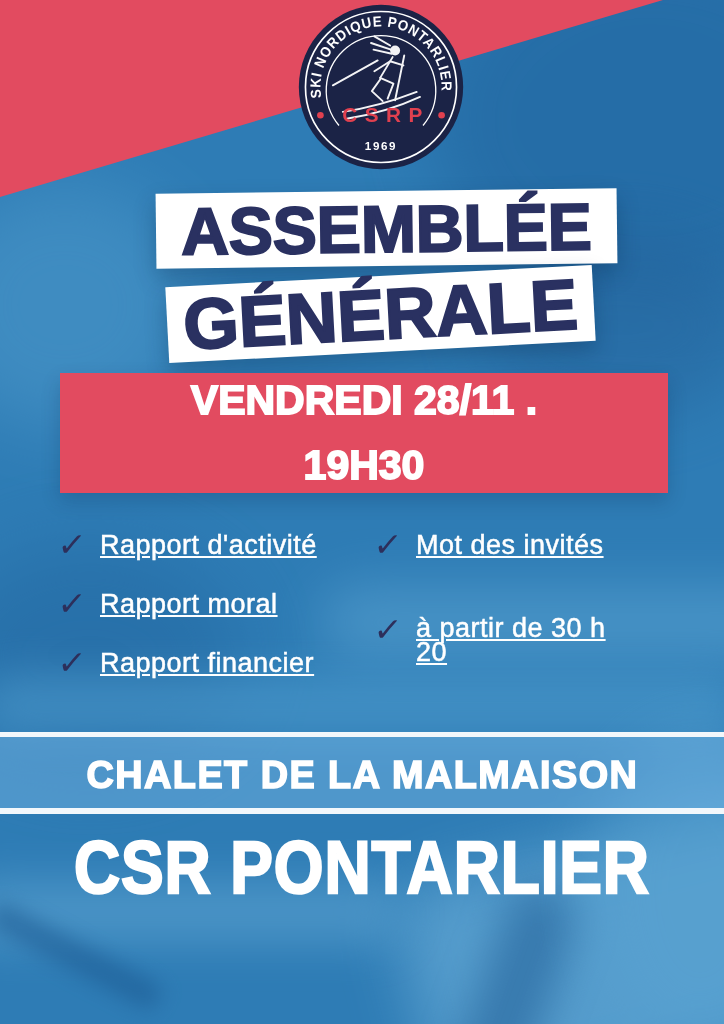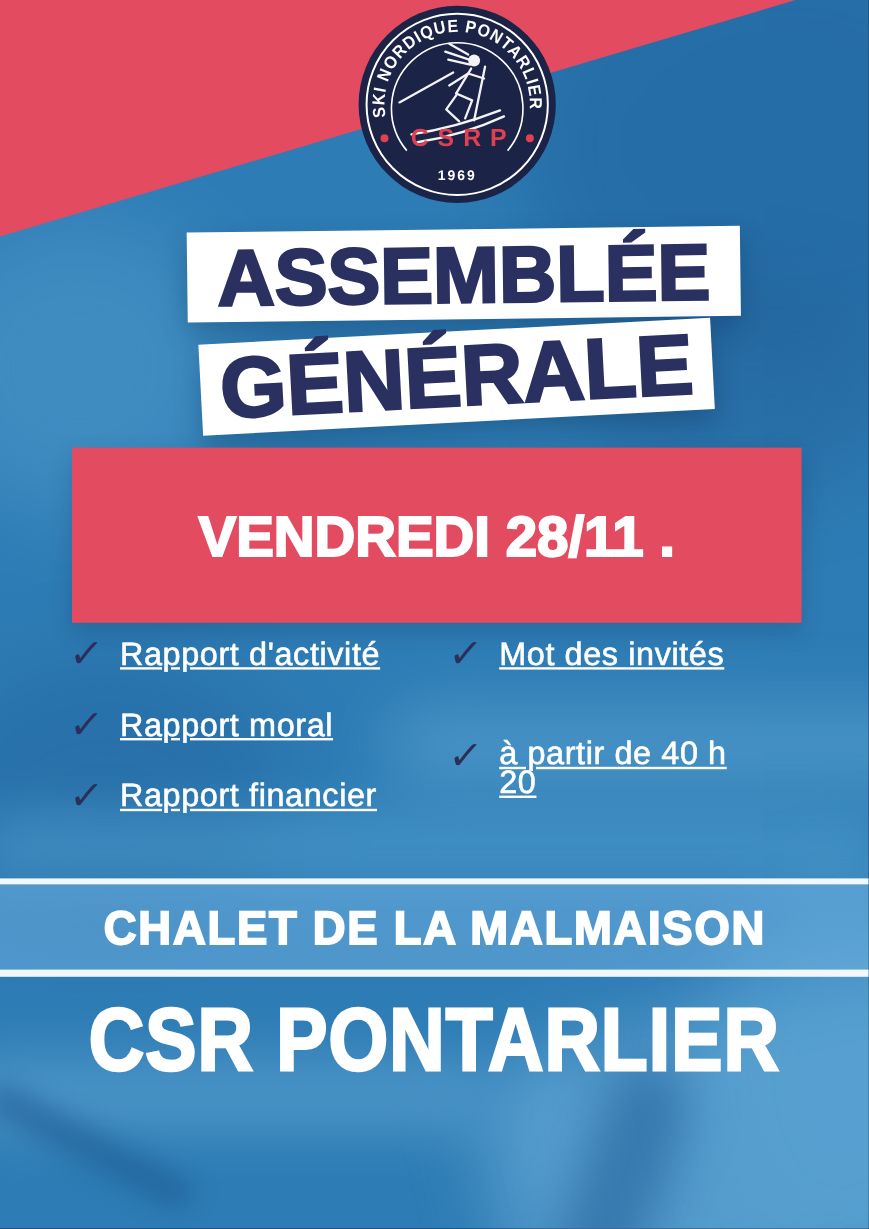--- a/index.html
+++ b/index.html
@@ -41,25 +41,25 @@
   .title-box-1{left:156px;top:191px;width:461px;height:75px;transform:rotate(-0.7deg);}
   .title-box-2{left:167px;top:276px;width:427px;height:76px;transform:rotate(-3deg);}
   .title-text{
     color:#2a3161;font-weight:bold;-webkit-text-stroke:2.2px #2a3161;
     letter-spacing:0;white-space:nowrap;line-height:1;
   }
   .title-box-1 .title-text{font-size:66px;}
   .title-box-2 .title-text{font-size:71px;}
   
   .date-banner{
-    position:absolute;left:60px;top:373px;width:608px;height:146px;z-index:4;
+    position:absolute;left:60px;top:373px;width:608px;height:120px;z-index:4;
     background:#e24b60;box-shadow:0 8px 18px rgba(8,35,70,.2);
     display:flex;flex-direction:column;align-items:center;justify-content:center;
     color:#ffffff;font-weight:bold;-webkit-text-stroke:1.8px #ffffff;
-    font-size:47px;line-height:45px;text-align:center;white-space:nowrap;gap:20px;
+    font-size:41px;line-height:45px;text-align:center;white-space:nowrap;gap:20px;
   }
   
   .agenda-col{position:absolute;z-index:4;}
   .agenda-col.left{left:58px;top:531px;}
   .agenda-col.right{left:374px;top:531px;}
   .agenda-item{display:flex;align-items:flex-start;margin-bottom:31px;}
   .agenda-col.right .agenda-item.first{margin-bottom:57px;}
   .check{
     font-family:"DejaVu Sans",sans-serif;color:#2d2f5b;font-weight:bold;
     font-size:33px;line-height:28px;width:30px;flex:0 0 30px;margin-right:12px;
@@ -142,20 +142,21 @@
 
   <div class="title-box title-box-1">
     <span class="title-text">ASSEMBLÉE</span>
   </div>
   <div class="title-box title-box-2">
     <span class="title-text">GÉNÉRALE</span>
   </div>
 
   <div class="date-banner">
     <div>VENDREDI 28/11 .</div>
+    <div>19H30</div>
   </div>
 
   <div class="agenda-col left">
     <div class="agenda-item">
       <span class="check">✓</span>
       <span class="agenda-label">Rapport d'activité</span>
     </div>
     <div class="agenda-item">
       <span class="check">✓</span>
       <span class="agenda-label">Rapport moral</span>
@@ -167,21 +168,21 @@
   </div>
 
   <div class="agenda-col right">
     <div class="agenda-item first">
       <span class="check">✓</span>
       <span class="agenda-label">Mot des invités</span>
     </div>
     <div class="agenda-item">
       <span class="check">✓</span>
       <span class="agenda-label">
-        <span class="line">à partir de 40 h</span>
+        <span class="line">à partir de 30 h</span>
         <span class="line">20</span>
       </span>
     </div>
   </div>
 
   <div class="hr hr-top"></div>
 
   <div class="venue-band">
     <div class="venue-text">CHALET DE LA MALMAISON</div>
   </div>

